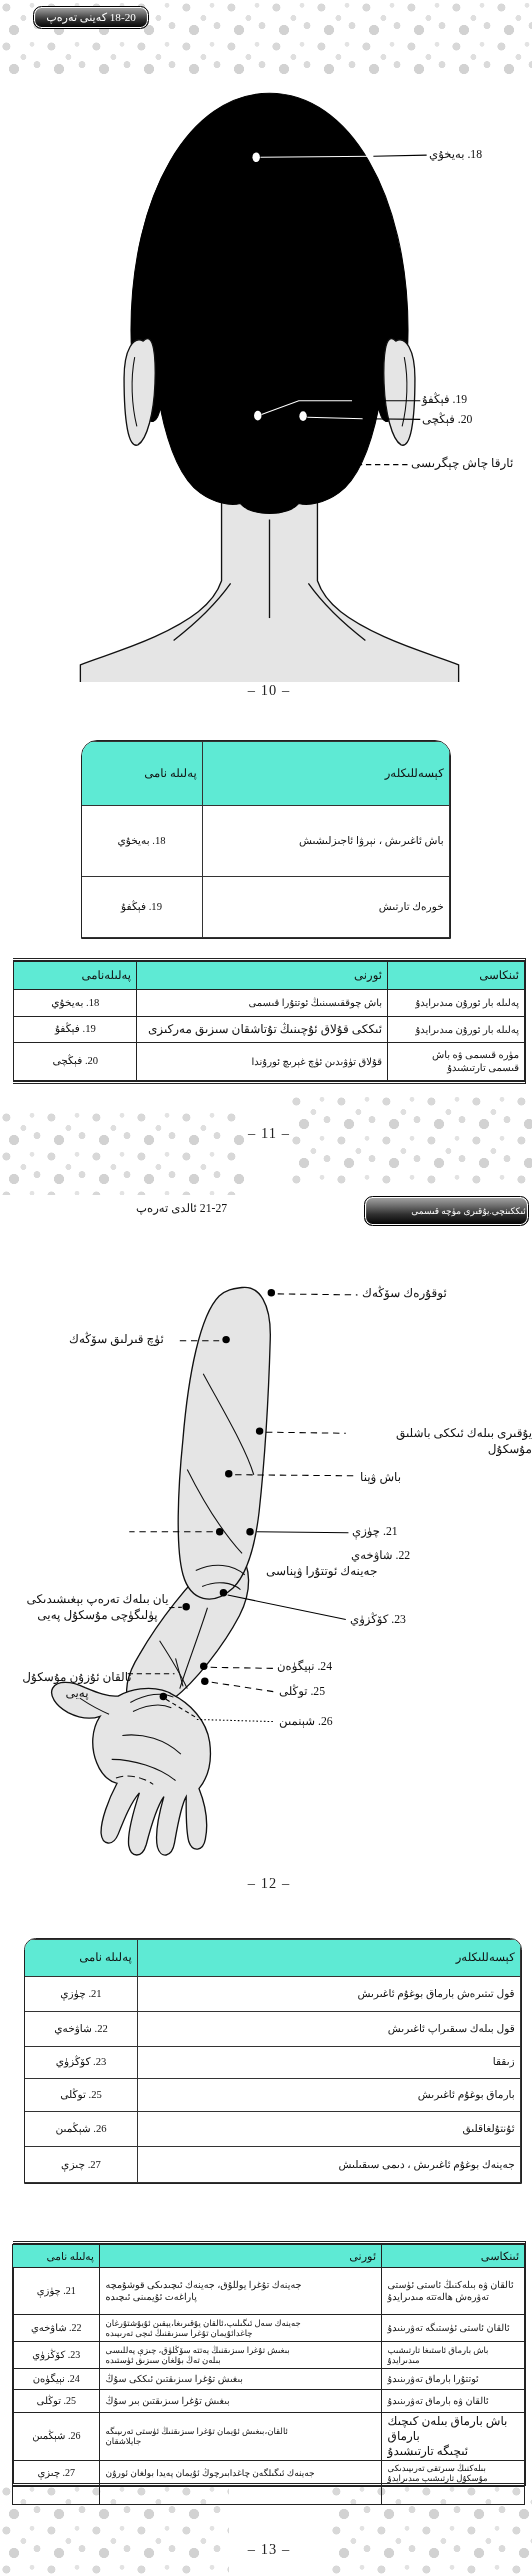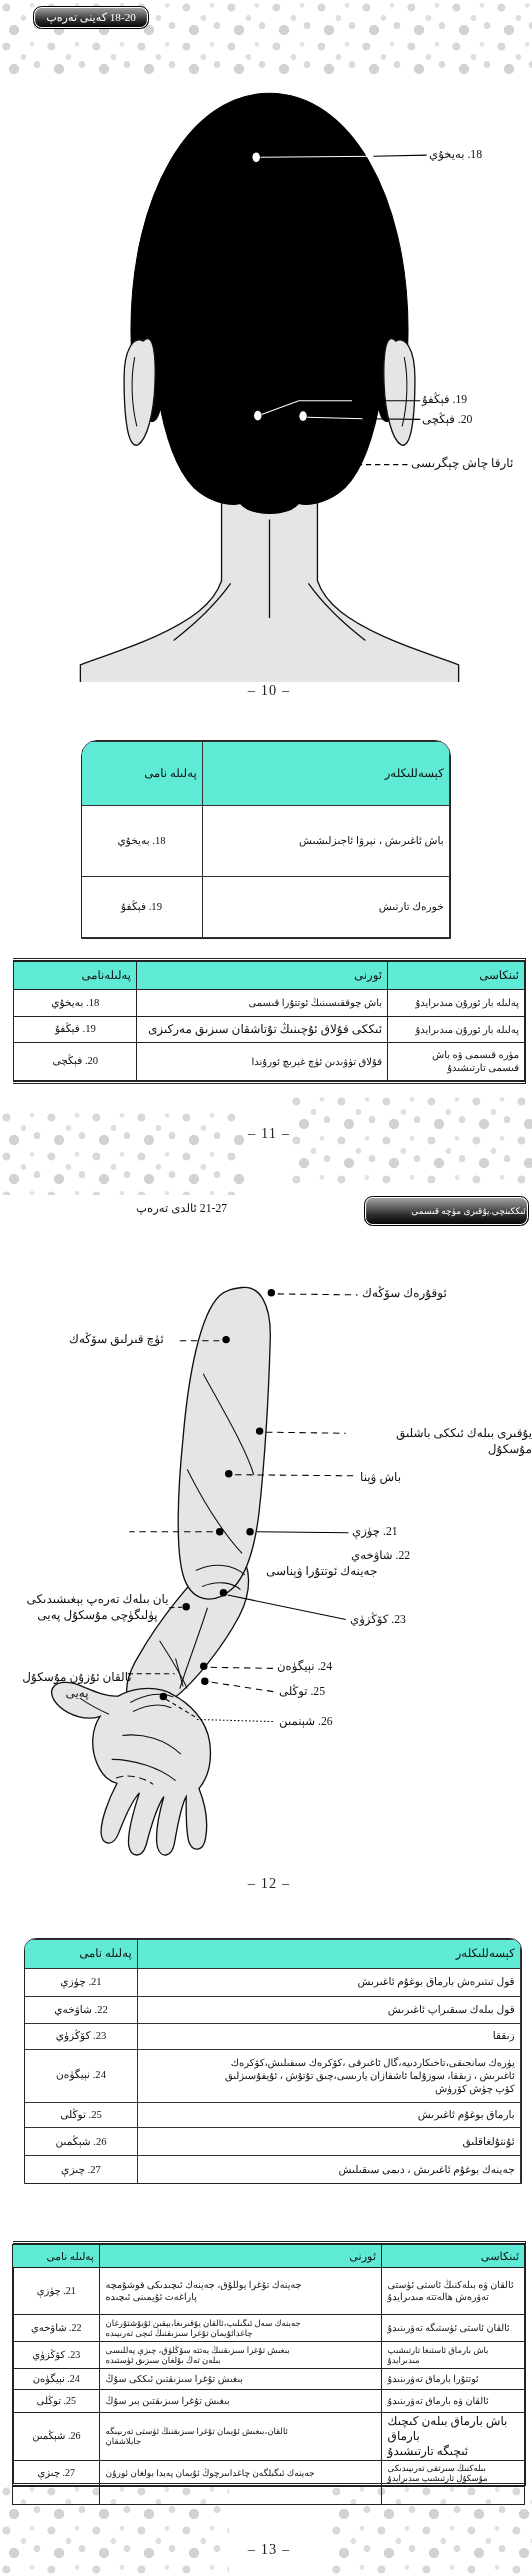--- a/index.html
+++ b/index.html
@@ -245,26 +245,20 @@
         <td class="namecell">21. چۈزې</td>
       </tr>
       <tr style="height:27px;">
         <td class="rt">قول بىلەك سىقىراپ ئاغىرىش</td>
         <td class="namecell">22. شاۋخەي</td>
       </tr>
       <tr style="height:25.6px;">
         <td class="rt">زىققا</td>
         <td class="namecell">23. كۆڭزۈي</td>
       </tr>
-      <tr style="height:53px;">
-        <td class="rt" style="font-size:10px;line-height:1.3">يۈرەك سانجىقى،تاخىكاردىيە،گال ئاغىرقى ،كۆكرەك سىقىلىش،كۆكرەك
-ئاغىرىش ، زىققا، سوزۇلما ئاشقازان يارىسى،چىق تۇتۇش ،  ئۇيقۇسىزلىق
-كۆپ چۈش كۆرۈش</td>
-        <td class="namecell">24. نېيگۈەن</td>
-      </tr>
       <tr style="height:25.6px;">
         <td class="rt">بارماق بوغۇم ئاغىرىش</td>
         <td class="namecell">25. توڭلى</td>
       </tr>
       <tr style="height:28px;">
         <td class="rt">ئۇنتۇلغاقلىق</td>
         <td class="namecell">26. شېڭمىن</td>
       </tr>
       <tr style="height:28px;">
         <td class="rt">جەينەك بوغۇم ئاغىرىش ، دىمى سىقىلىش</td>

